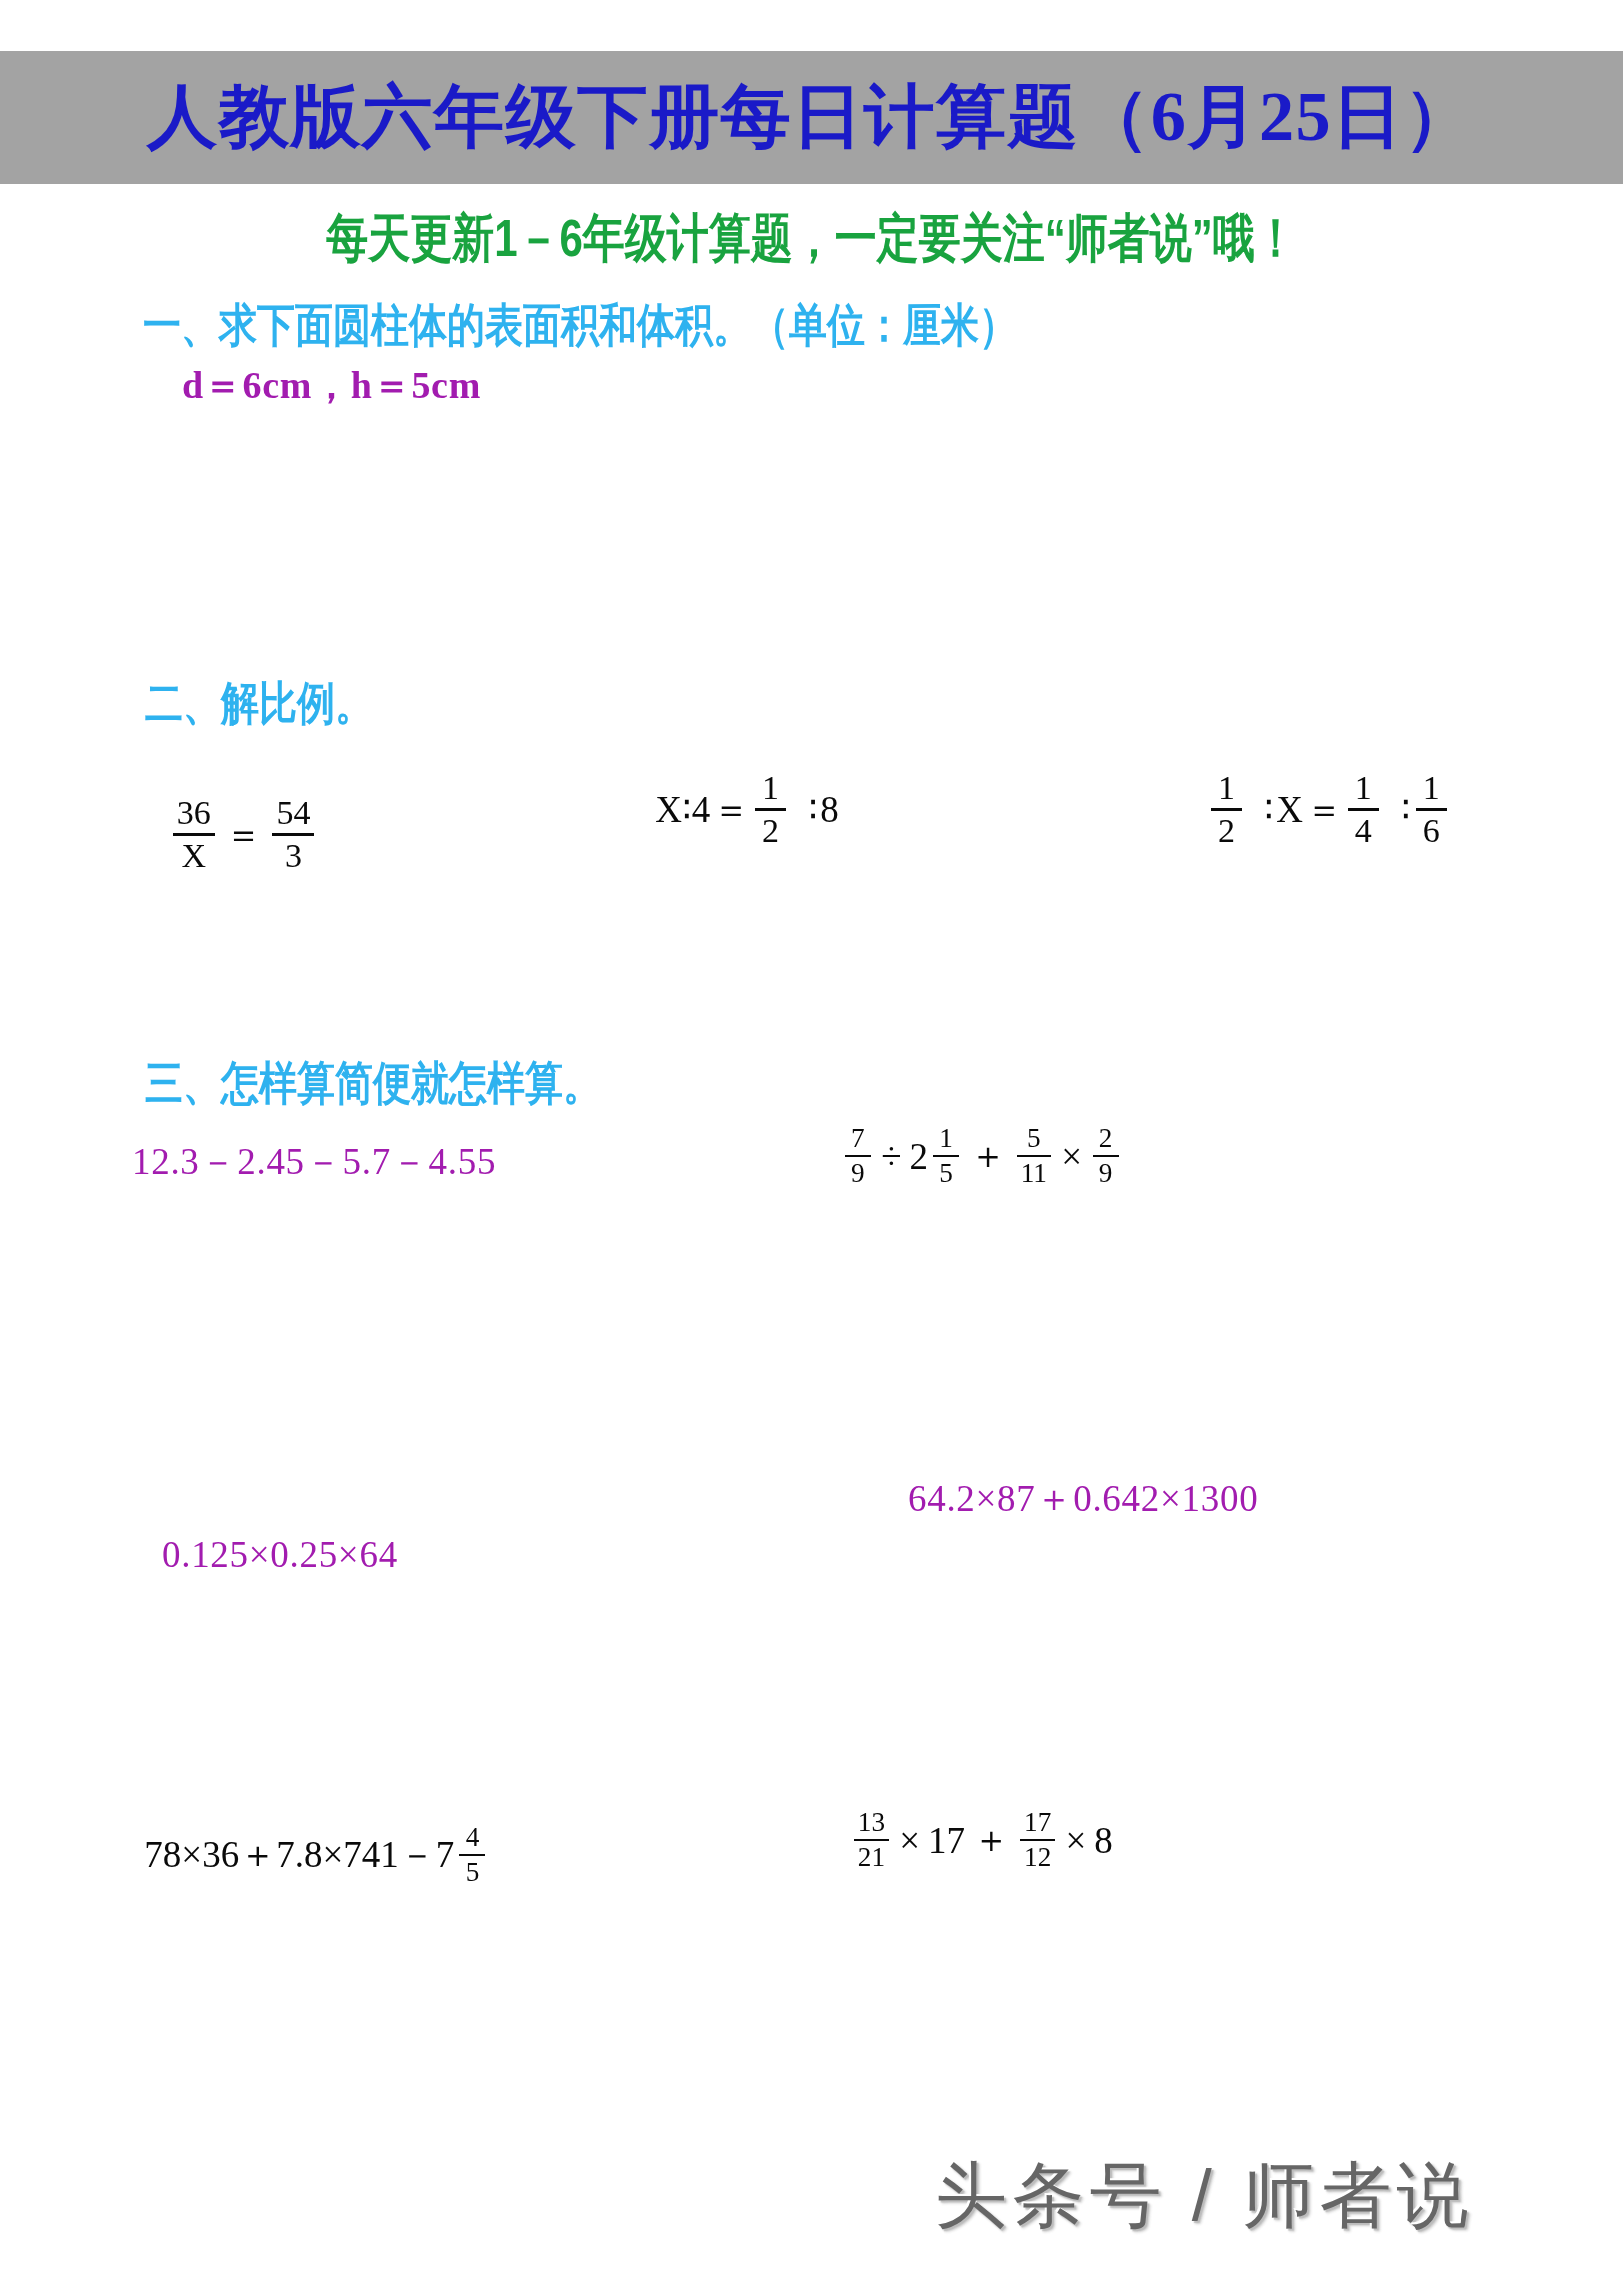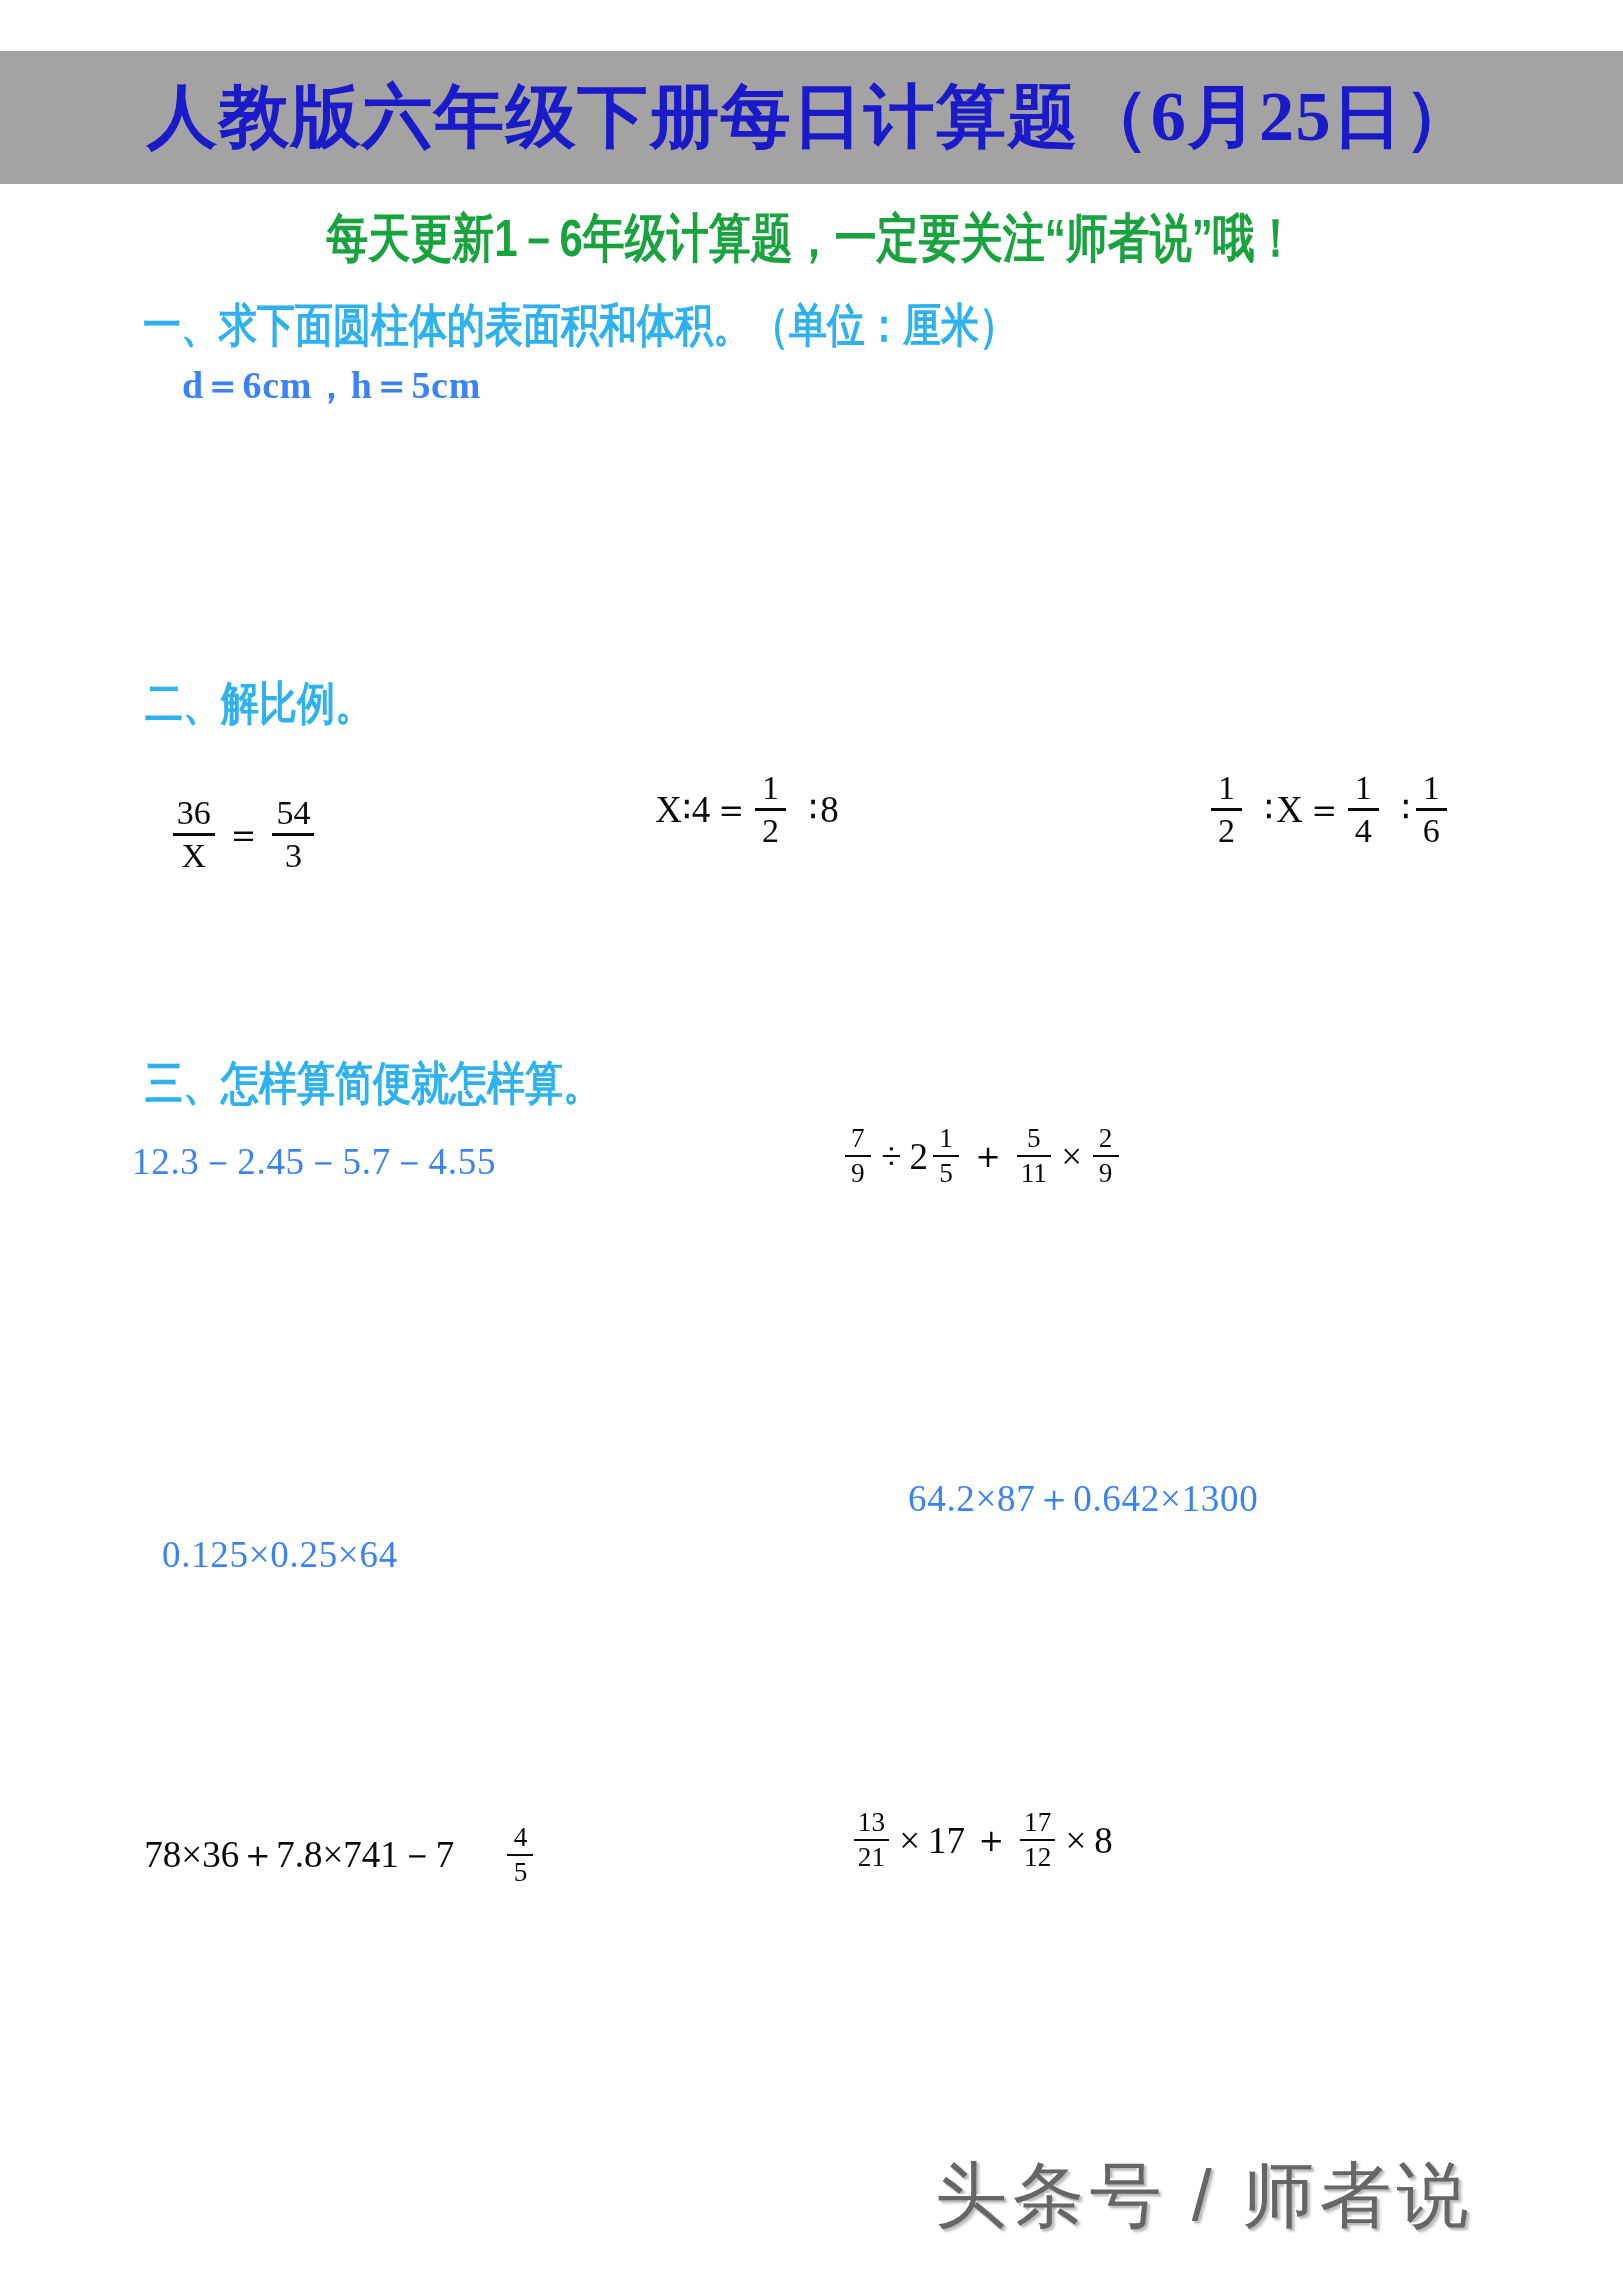--- a/index.html
+++ b/index.html
@@ -70,34 +70,34 @@
   #sec1-head { left: 143px; top: 302px; }
   #sec2-head { left: 145px; top: 680px; }
   #sec3-head { left: 145px; top: 1060px; }
 
   
   .mathline {
     position: absolute;
     font-family: "Liberation Serif", "DejaVu Serif", serif;
     font-size: 37px;
     line-height: 1;
-    color: #3b82f6;
+    color: #a21caf;
     white-space: nowrap;
     letter-spacing: 0.7px;
   }
   .mathline.bold {
     font-weight: bold;
     font-size: 38px;
   }
   #q1-given { left: 182px; top: 366px; }
 
   #p31 { left: 132px; top: 1143px; }
   #p33 { left: 162px; top: 1536px; }
   #p34 { left: 908px; top: 1480px; }
-  #p35 { left: 143px; top: 1824px; gap: 48px; }
+  #p35 { left: 143px; top: 1824px; }
 
   
   .eqrow {
     position: absolute;
     display: flex;
     align-items: center;
     font-family: "Liberation Serif", "DejaVu Serif", serif;
     font-size: 37px;
     color: #0a0a0a;
     white-space: nowrap;

